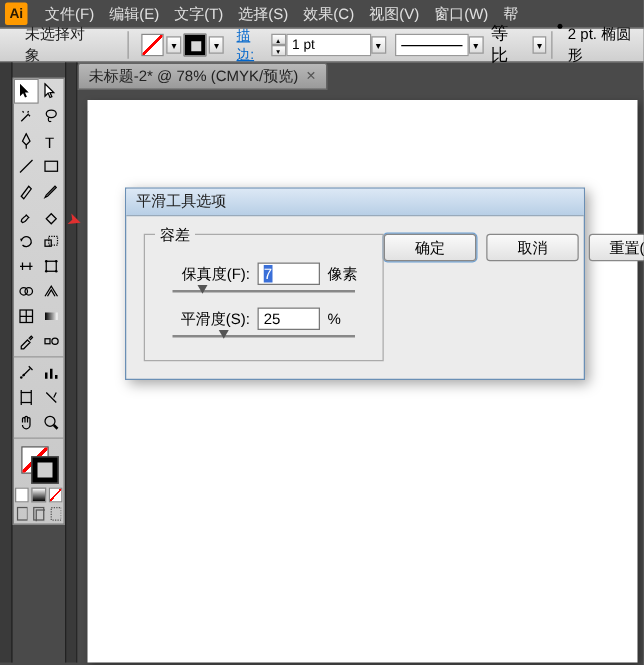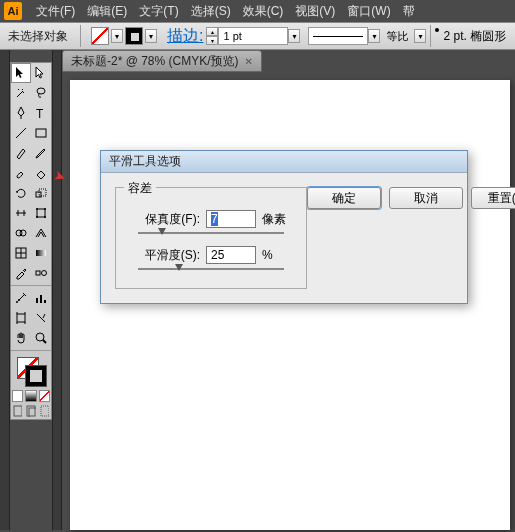--- a/index.html
+++ b/index.html
@@ -1,36 +1,36 @@
 <!DOCTYPE html>
 <html><head>
 <meta charset="utf-8">
 <style>
 *{margin:0;padding:0;box-sizing:border-box;font-family:"Microsoft YaHei","SimSun",sans-serif;font-size:12px}
 body{background:#4a4a4a;width:515px;height:532px;overflow:hidden;position:relative}
 .menubar{background:#4a4a4a;height:22px;display:flex;align-items:center;color:#e0e0e0;padding-left:4px}
 .app-icon{width:18px;height:18px;background:#ff9a00;color:#2a1a00;font-weight:bold;display:flex;align-items:center;justify-content:center;border-radius:2px;margin-right:8px;font-size:11px}
 .menu-item{padding:2px 6px;cursor:default}
 .options-bar{background:linear-gradient(#e8e8e8,#cfcfcf);height:28px;display:flex;align-items:center;border-top:1px solid #888;border-bottom:1px solid #888}
-.no-sel{padding:0 8px;color:#222}
+.no-sel{padding:0 20px;color:#222}
 .sep{width:1px;height:22px;background:#999;margin:0 4px}
 .swatch{display:flex;align-items:center;gap:2px;margin:0 6px}
 .fill-sw{width:18px;height:18px;background:#fff;border:1px solid #888;position:relative}
 .fill-sw::after{content:"";position:absolute;inset:0;background:linear-gradient(to bottom right,transparent 45%,red 45%,red 55%,transparent 55%)}
 .stroke-sw{width:18px;height:18px;background:#000;border:1px solid #888}
 .stroke-sw::after{content:"";position:absolute;width:8px;height:8px;background:#d8d8d8;top:5px;left:5px}
 .stroke-sw{position:relative}
 .dd{width:12px;height:14px;border:1px solid #999;background:linear-gradient(#fff,#ddd);display:flex;align-items:center;justify-content:center;font-size:8px}
-.label-link{color:#0066cc;text-decoration:underline;margin:5px 4px;font-size:16px}
+.label-link{color:#0066cc;text-decoration:underline;margin:5px 4px;font-size:11px}
 .pt-input{width:70px;height:18px;border:1px solid #999;background:#fff;display:flex;align-items:center;padding:0 4px;font-size:11px}
 .spin{display:flex;flex-direction:column;margin-left:-1px}
 .spin div{width:12px;height:9px;border:1px solid #999;background:linear-gradient(#fff,#ddd);font-size:6px;display:flex;align-items:center;justify-content:center}
 .line-sw{width:60px;height:18px;border:1px solid #999;background:#fff;display:flex;align-items:center;padding:0 4px}
 .line-sw .ln{height:1px;background:#000;flex:1}
-.ratio{margin:0 6px;font-size:11px}
+.ratio{margin:0 6px;font-size:14px}
 .shape-sel{display:flex;align-items:flex-start;gap:4px;font-size:11px}
 .dot{width:4px;height:4px;background:#000;border-radius:50%}
 .side-strips{position:absolute;left:0;top:50px;width:10px;height:480px;background:#3a3a3a;border-right:1px solid #222}
 .side-strips2{position:absolute;left:52px;top:50px;width:10px;height:480px;background:#3a3a3a;border-right:1px solid #222;border-left:1px solid #222}
 .doc-tab{position:absolute;left:62px;top:50px;height:22px;background:linear-gradient(#b8b8b8,#9a9a9a);border:1px solid #666;border-radius:3px 3px 0 0;display:flex;align-items:center;padding:0 8px;gap:6px;color:#222;font-size:11px}
 .doc-tab .x{font-size:10px;color:#555}
 .toolbox{position:absolute;left:10px;top:62px;width:42px;background:linear-gradient(#d8d8d8,#c8c8c8);border:1px solid #888;display:grid;grid-template-columns:1fr 1fr}
 .tool{width:20px;height:20px;display:flex;align-items:center;justify-content:center;border:1px solid transparent;color:#333;font-size:13px;position:relative}
 .tool.sel{background:#fff;border:1px solid #888}
 .tool svg{width:14px;height:14px}

